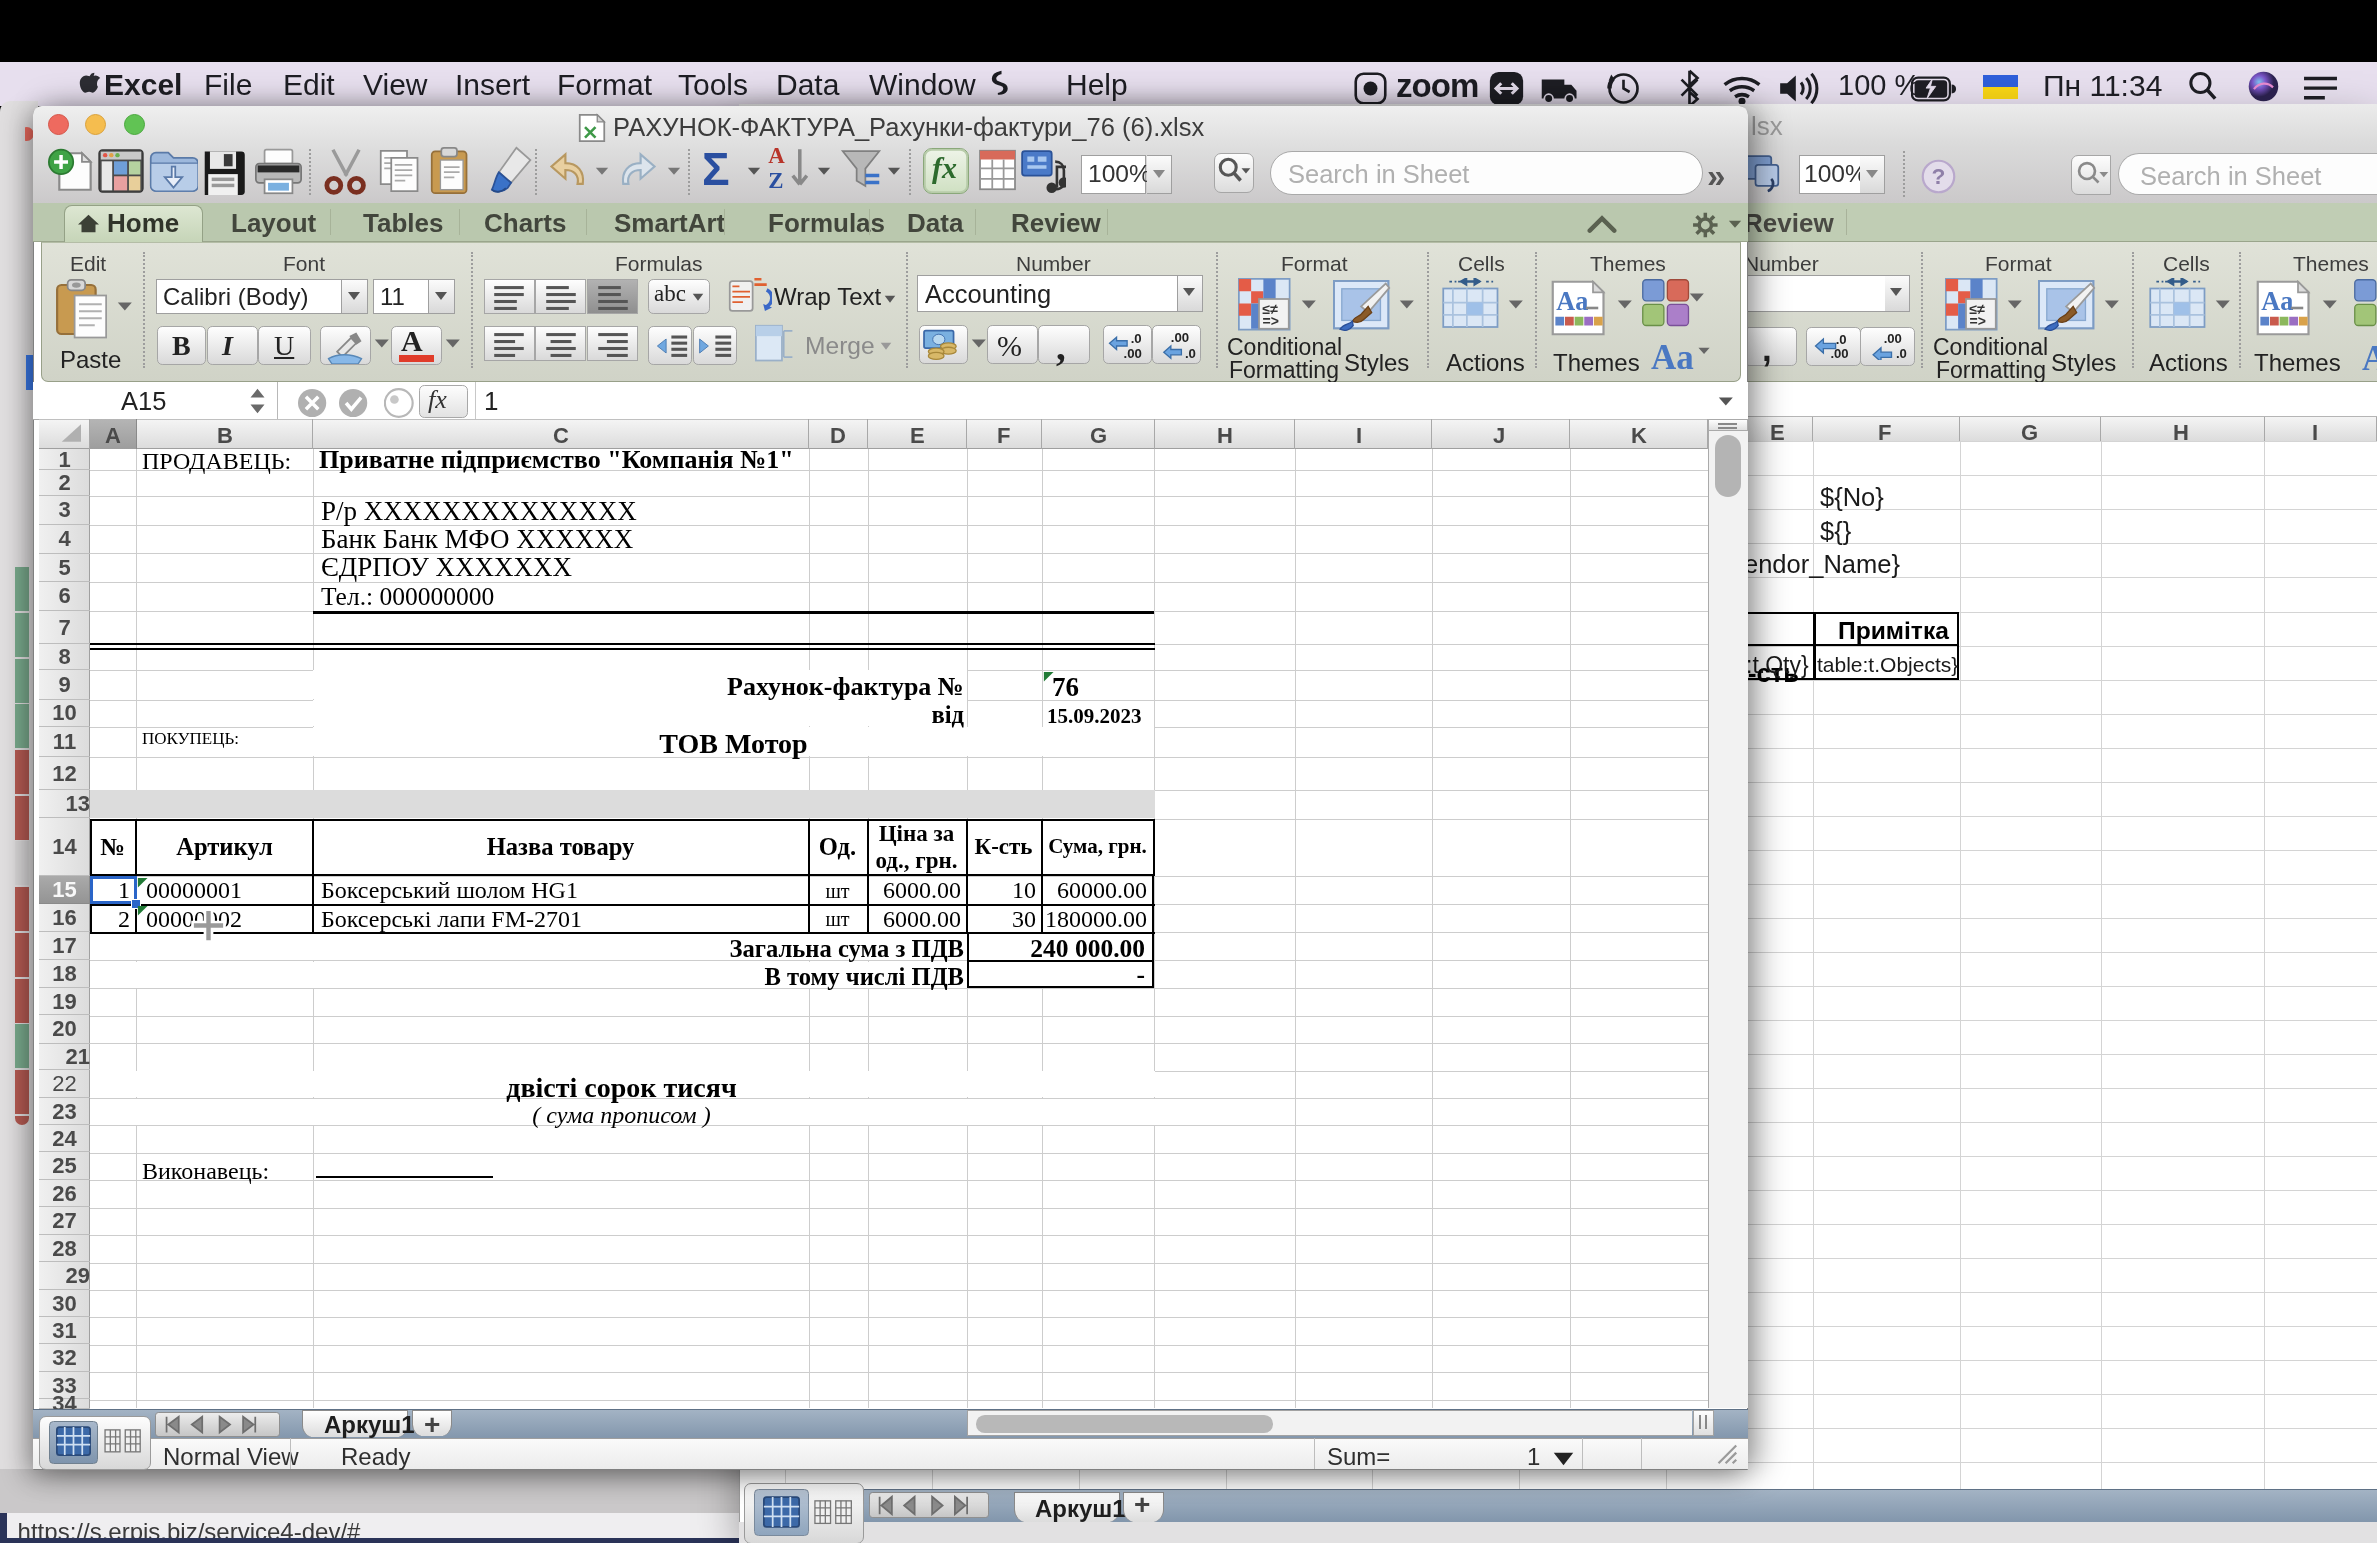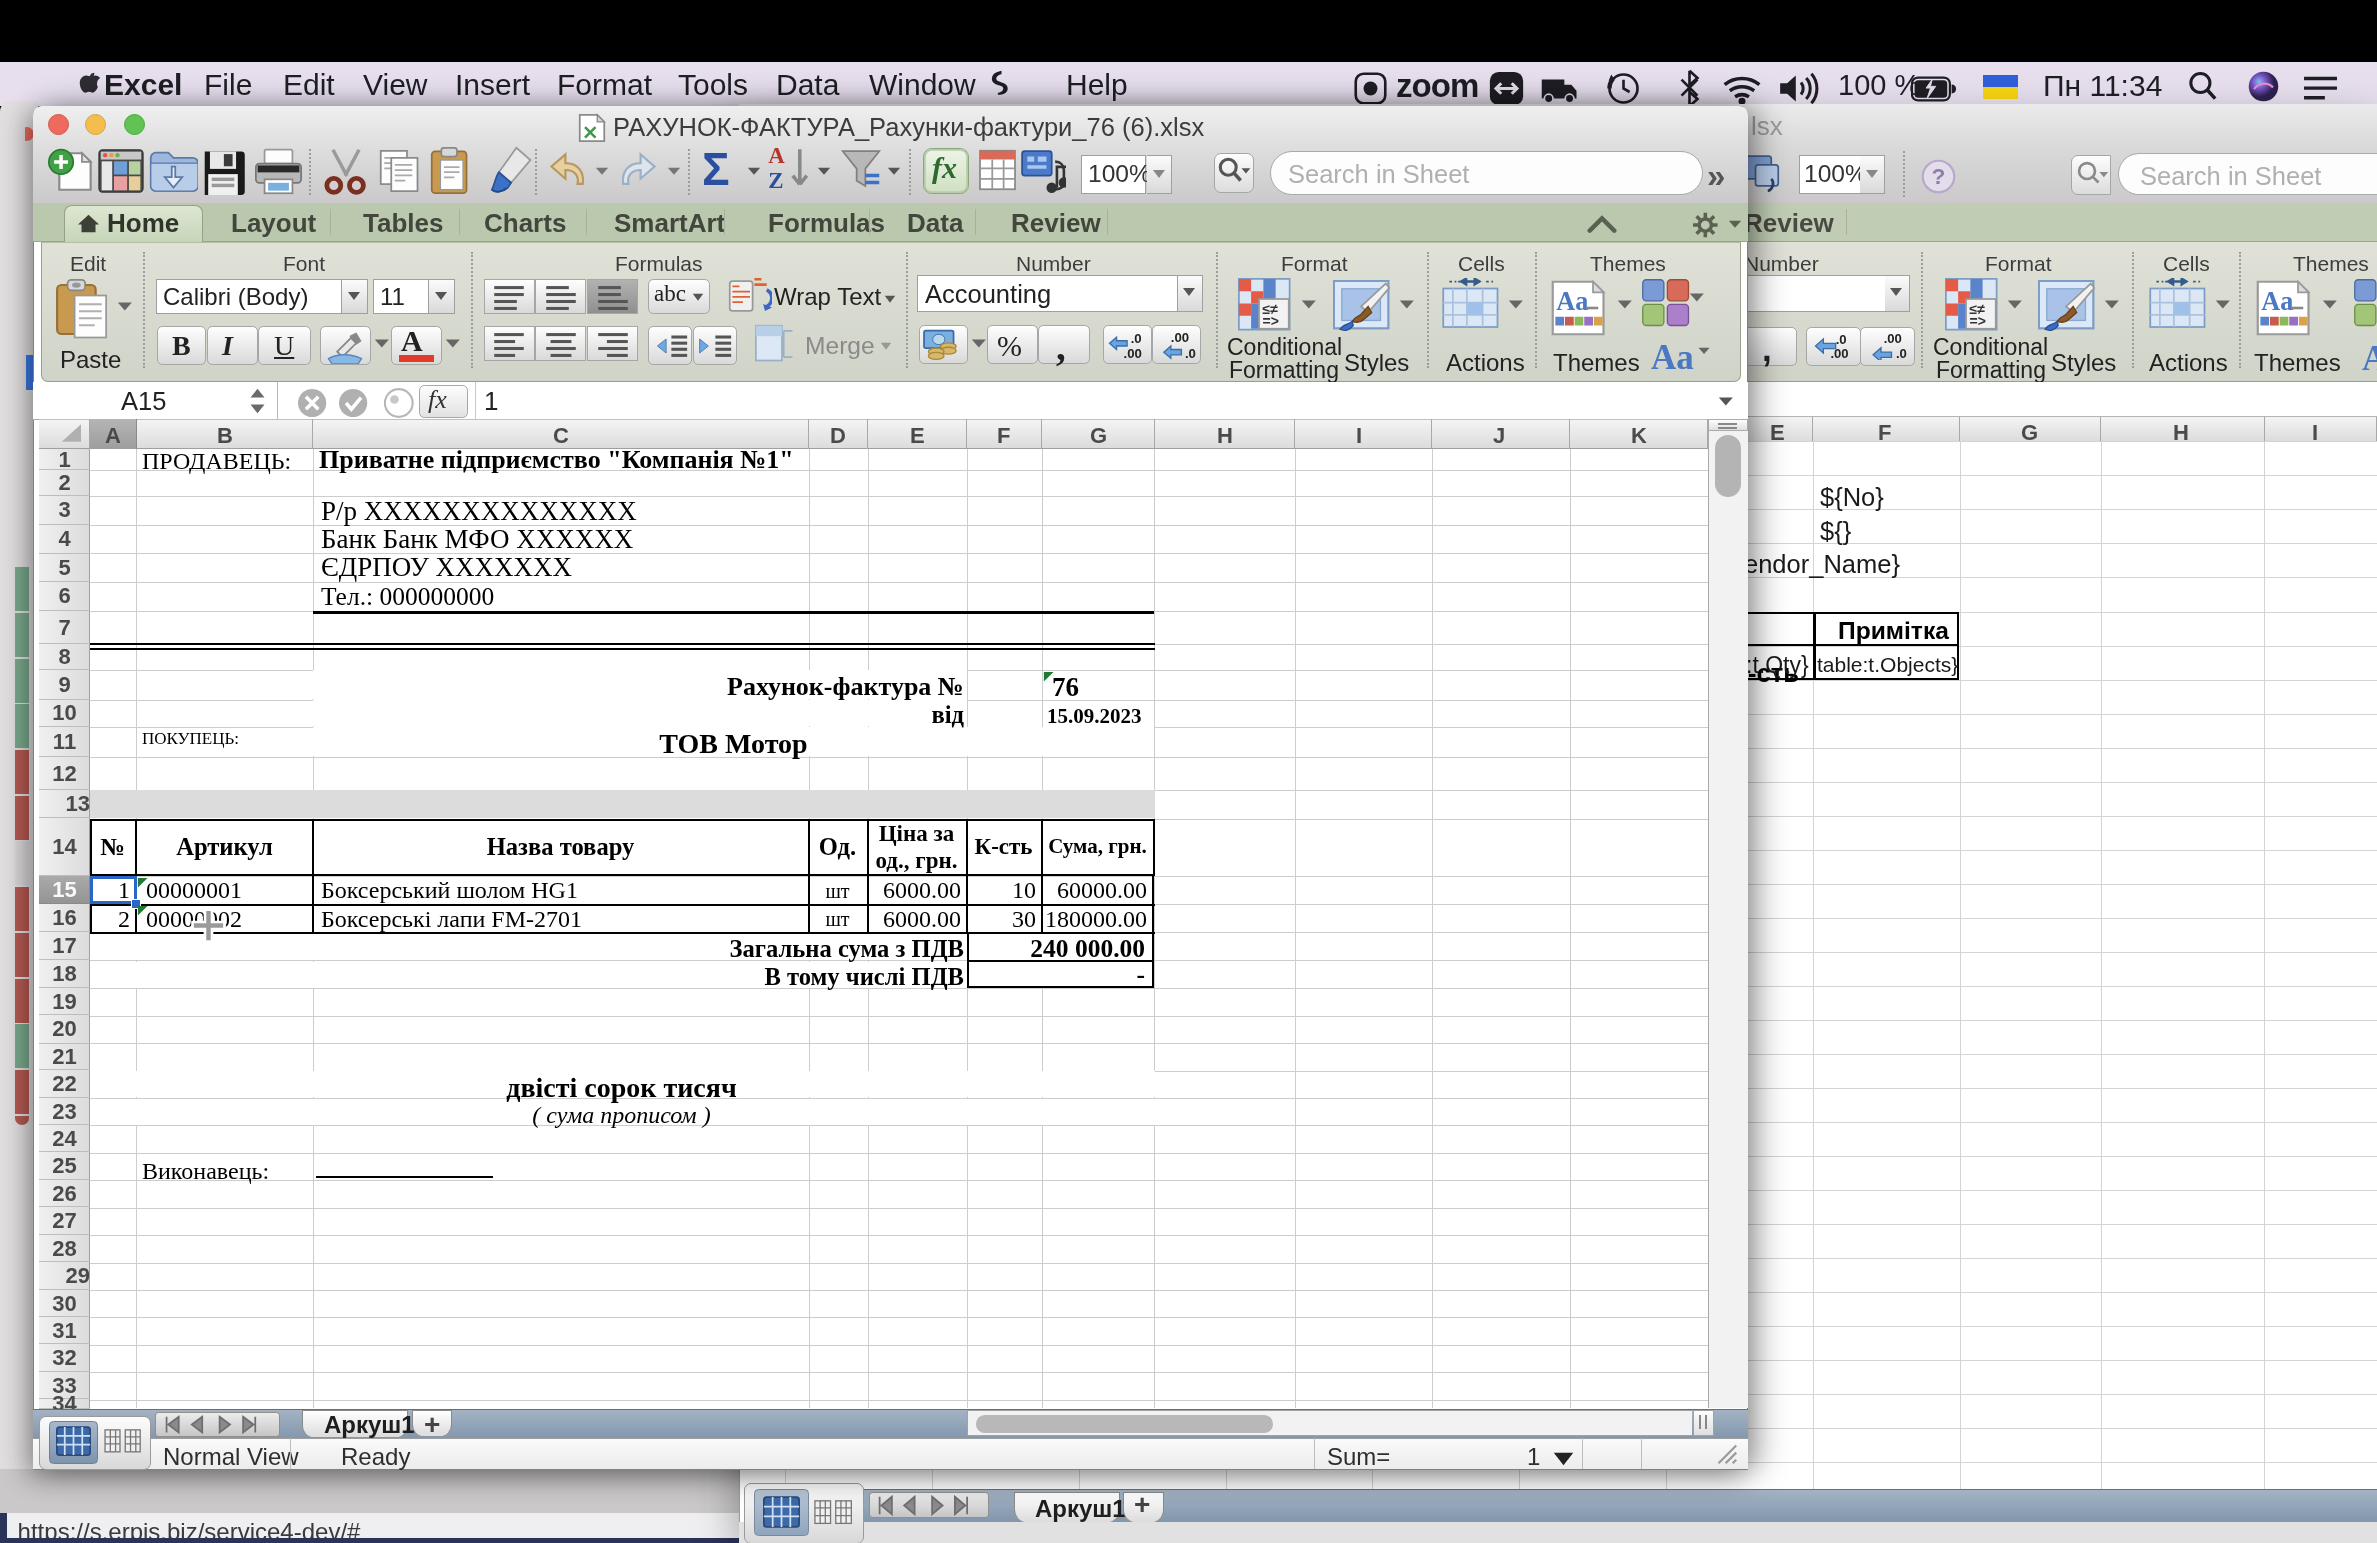--- a/index.html
+++ b/index.html
@@ -811,23 +811,23 @@
 <div style="position:absolute;left:39px;top:905px;width:51px;text-align:center;font-size:22px;font-weight:700;color:#4a4a4a;">16</div>
 <div style="left:39px;top:932px;width:51px;height:28px;border-bottom:1.3px solid #bdbdbd;"></div>
 <div style="position:absolute;left:39px;top:933px;width:51px;text-align:center;font-size:22px;font-weight:700;color:#4a4a4a;">17</div>
 <div style="left:39px;top:960px;width:51px;height:28px;border-bottom:1.3px solid #bdbdbd;"></div>
 <div style="position:absolute;left:39px;top:961px;width:51px;text-align:center;font-size:22px;font-weight:700;color:#4a4a4a;">18</div>
 <div style="left:39px;top:988px;width:51px;height:27px;border-bottom:1.3px solid #bdbdbd;"></div>
 <div style="position:absolute;left:39px;top:989px;width:51px;text-align:center;font-size:22px;font-weight:700;color:#4a4a4a;">19</div>
 <div style="left:39px;top:1016px;width:51px;height:28px;border-bottom:1.3px solid #bdbdbd;"></div>
 <div style="position:absolute;left:39px;top:1016px;width:51px;text-align:center;font-size:22px;font-weight:700;color:#4a4a4a;">20</div>
 <div style="left:39px;top:1043px;width:51px;height:27.4px;border-bottom:1.3px solid #bdbdbd;"></div>
-<div style="position:absolute;left:39px;top:1044px;width:51px;text-align:center;font-size:22px;font-weight:700;color:#4a4a4a;">21</div>
+<div style="position:absolute;left:39px;top:1044px;width:51px;text-align:right;font-size:22px;font-weight:700;color:#4a4a4a;">21</div>
 <div style="left:39px;top:1071px;width:51px;height:27.4px;border-bottom:1.3px solid #bdbdbd;"></div>
-<div style="position:absolute;left:39px;top:1071px;width:51px;text-align:center;font-size:22px;font-weight:700;color:#4a4a4a;">22</div>
+<div style="position:absolute;left:39px;top:1071px;width:51px;text-align:center;font-size:22px;font-weight:400;color:#4a4a4a;">22</div>
 <div style="left:39px;top:1098px;width:51px;height:27.4px;border-bottom:1.3px solid #bdbdbd;"></div>
 <div style="position:absolute;left:39px;top:1099px;width:51px;text-align:center;font-size:22px;font-weight:700;color:#4a4a4a;">23</div>
 <div style="left:39px;top:1125px;width:51px;height:27.4px;border-bottom:1.3px solid #bdbdbd;"></div>
 <div style="position:absolute;left:39px;top:1126px;width:51px;text-align:center;font-size:22px;font-weight:700;color:#4a4a4a;">24</div>
 <div style="left:39px;top:1153px;width:51px;height:27.4px;border-bottom:1.3px solid #bdbdbd;"></div>
 <div style="position:absolute;left:39px;top:1153px;width:51px;text-align:center;font-size:22px;font-weight:700;color:#4a4a4a;">25</div>
 <div style="left:39px;top:1180px;width:51px;height:27.4px;border-bottom:1.3px solid #bdbdbd;"></div>
 <div style="position:absolute;left:39px;top:1181px;width:51px;text-align:center;font-size:22px;font-weight:700;color:#4a4a4a;">26</div>
 <div style="left:39px;top:1208px;width:51px;height:27.4px;border-bottom:1.3px solid #bdbdbd;"></div>
 <div style="position:absolute;left:39px;top:1208px;width:51px;text-align:center;font-size:22px;font-weight:700;color:#4a4a4a;">27</div>

